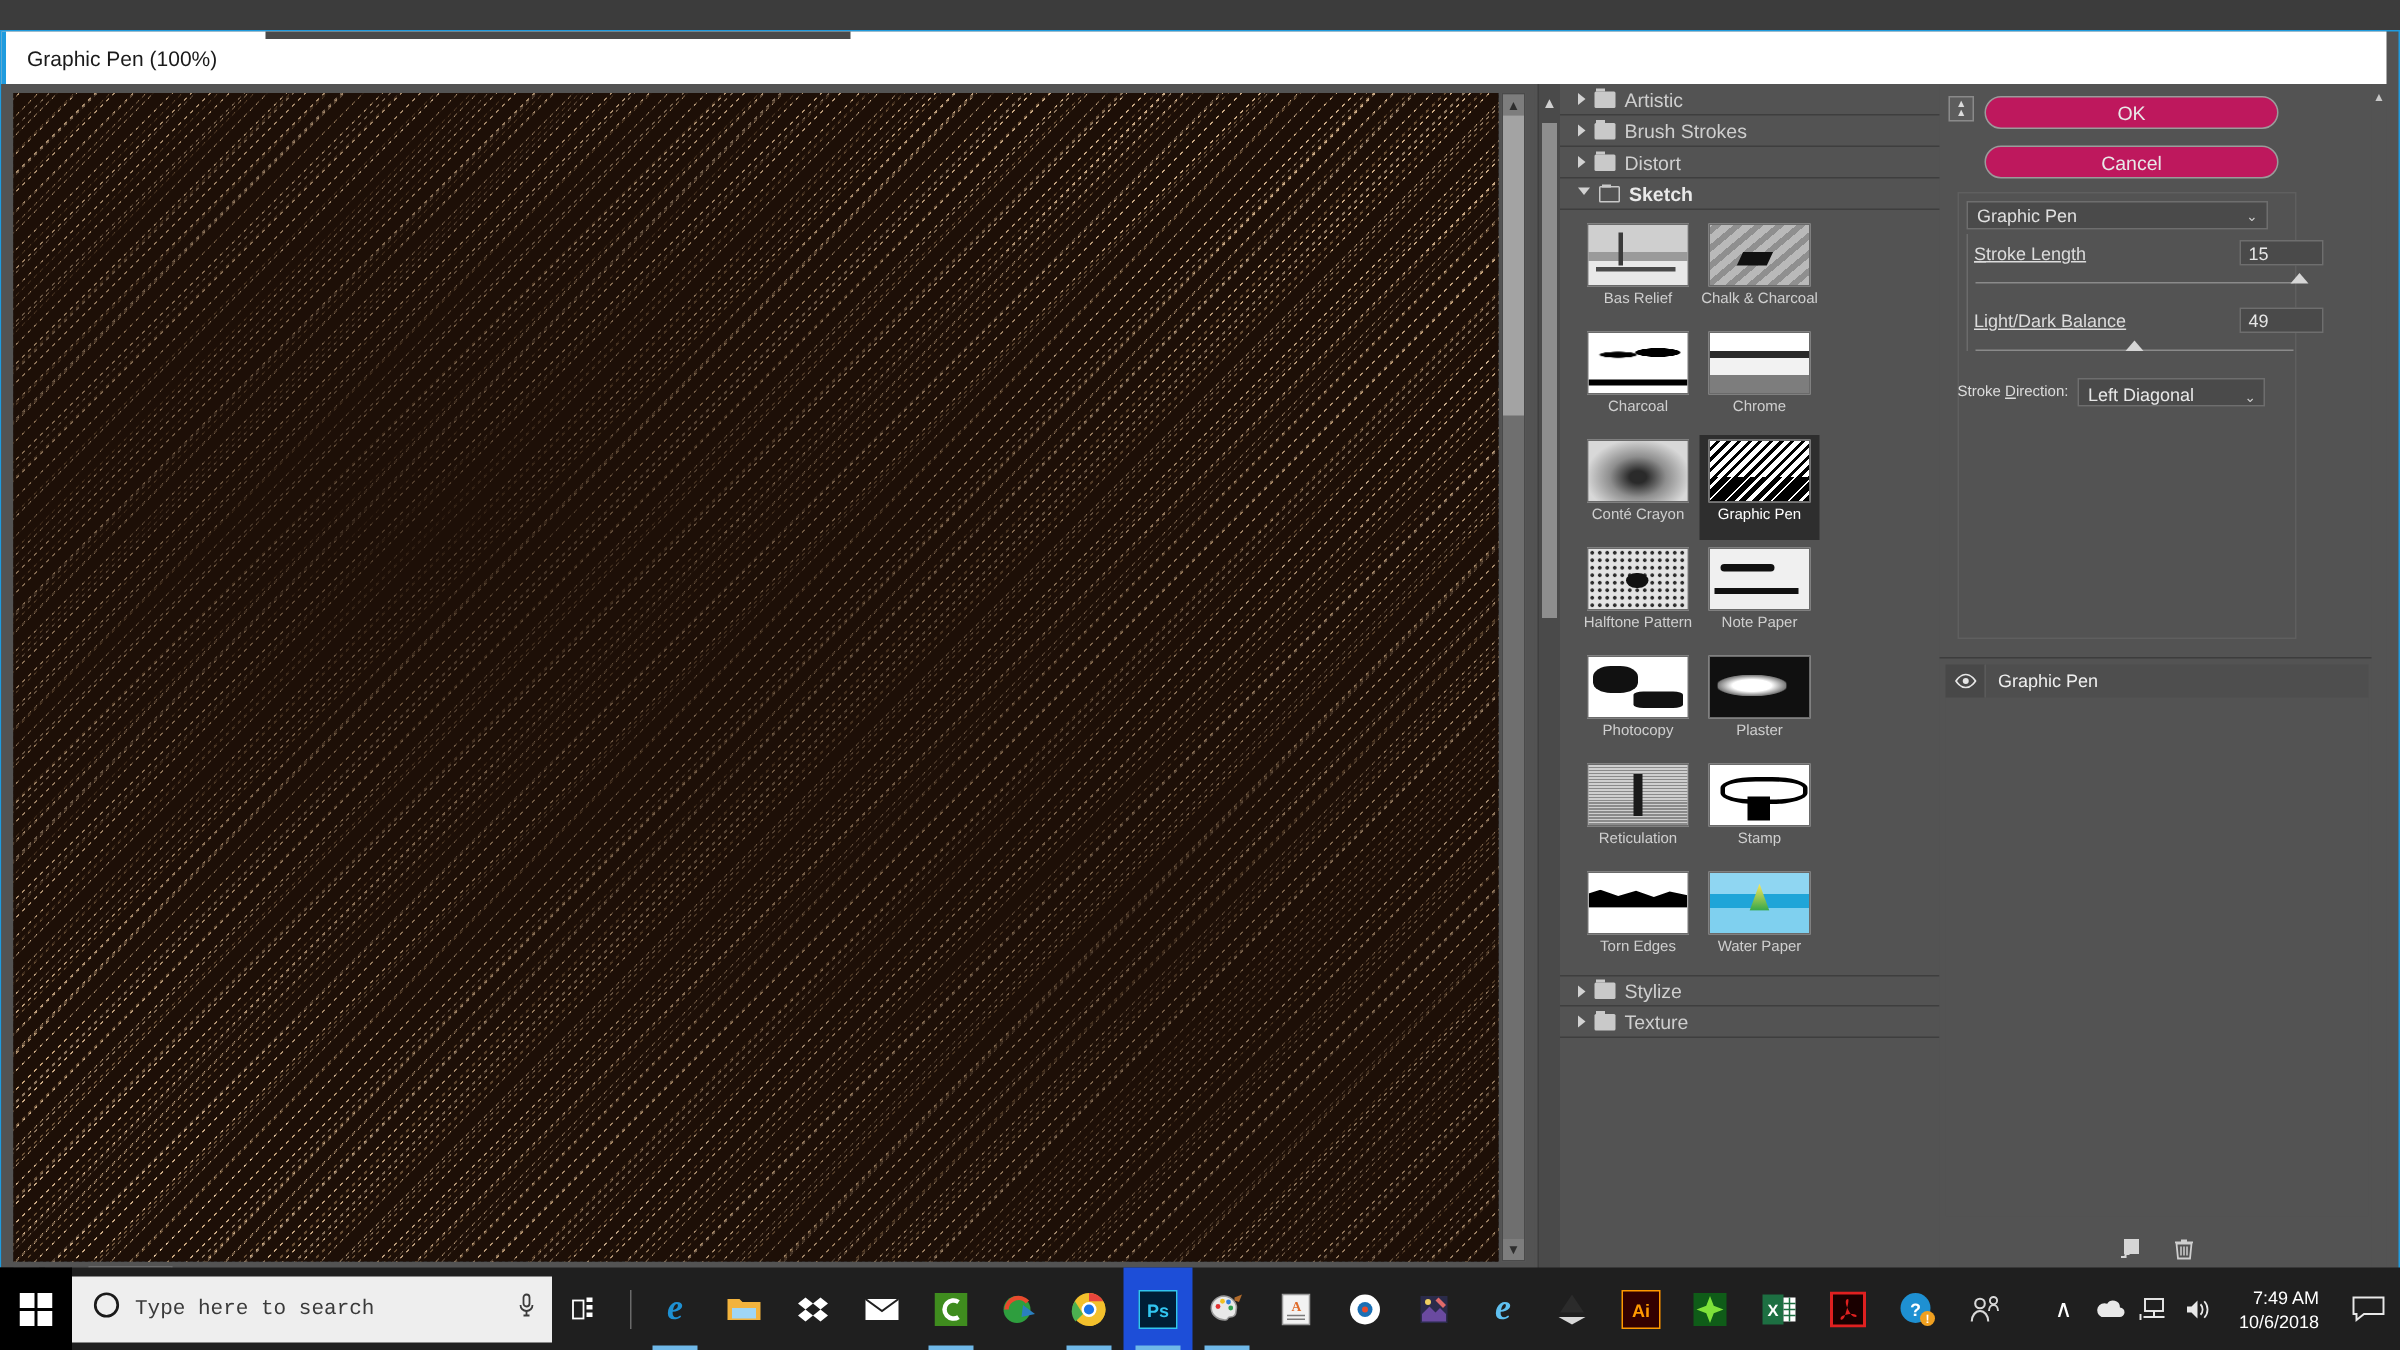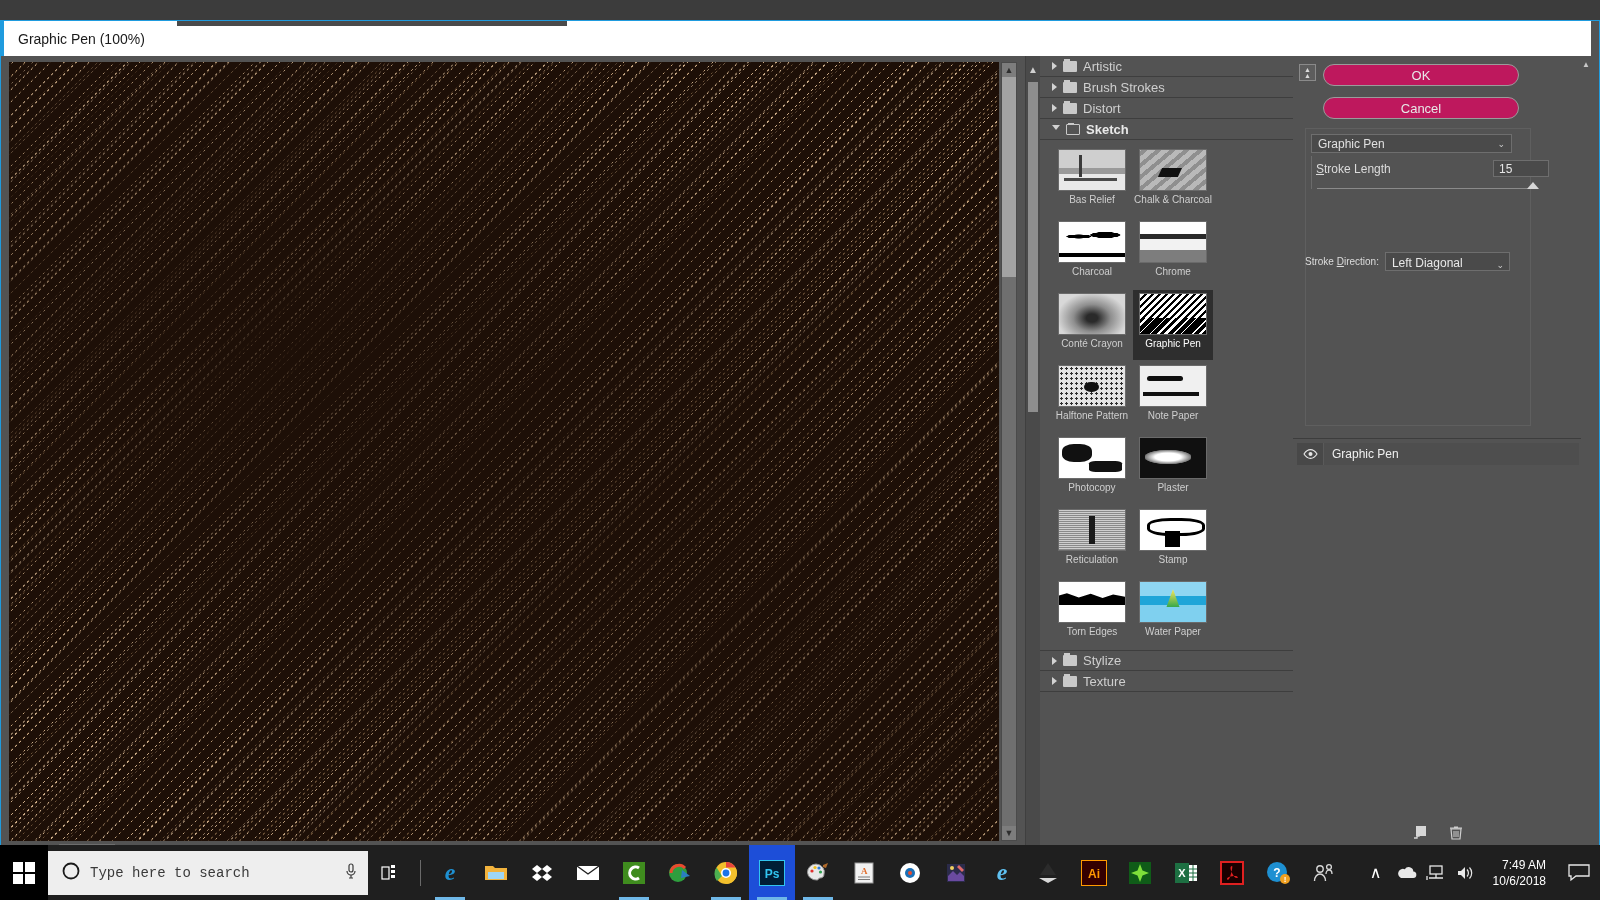--- a/index.html
+++ b/index.html
@@ -278,21 +278,21 @@
     font-size: 12px; display: flex; align-items: center; padding-left: 6px;
   }
   #filter-select .caret { position: absolute; right: 6px; font-size: 9px; color: #cfcfcf; }
 
   #params {
     position: absolute; left: 18px; top: 100px; width: 216px;
     border-left: 1px solid #6b6b6b;
     padding-left: 0;
   }
   .param { position: relative; padding: 6px 0 0 4px; }
-  .plabel { font-size: 12px; color: #dcdcdc; }
+  .plabel { font-size: 12px; color: #dcdcdc; text-decoration: underline; }
   .plabel u { text-decoration: underline; }
   .pvalue {
     position: absolute; right: -22px; top: 4px;
     width: 56px; height: 17px; background: #4a4a4a; border: 1px solid #6e6e6e;
     color: #e6e6e6; font-size: 12px; display: flex; align-items: center; padding-left: 5px;
   }
   .ptrack {
     position: relative; margin-top: 12px; margin-left: 1px;
     width: 212px; height: 1px; background: #8a8a8a;
   }
@@ -578,20 +578,27 @@
 
       <div id="params">
         <div class="param">
           <div class="plabel"><u>S</u><span>troke Length</span></div>
           <div class="pvalue">15</div>
           <div class="ptrack">
             <div class="pthumb" id="thumb-stroke" style="left: 99%;"></div>
           </div>
         </div>
 
+        <div class="param" style="margin-top:12px;">
+          <div class="plabel"><span>Light/Dark </span><u>B</u><span>alance</span></div>
+          <div class="pvalue">49</div>
+          <div class="ptrack">
+            <div class="pthumb" id="thumb-balance" style="left: 47%;"></div>
+          </div>
+        </div>
       </div>
 
       <div id="dir-row">
         <span id="dir-label"><span>Stroke </span><u>D</u><span>irection:</span></span>
         <span id="dir-select">
           <span>Left Diagonal</span>
           <span class="caret">⌄</span>
         </span>
       </div>
 

